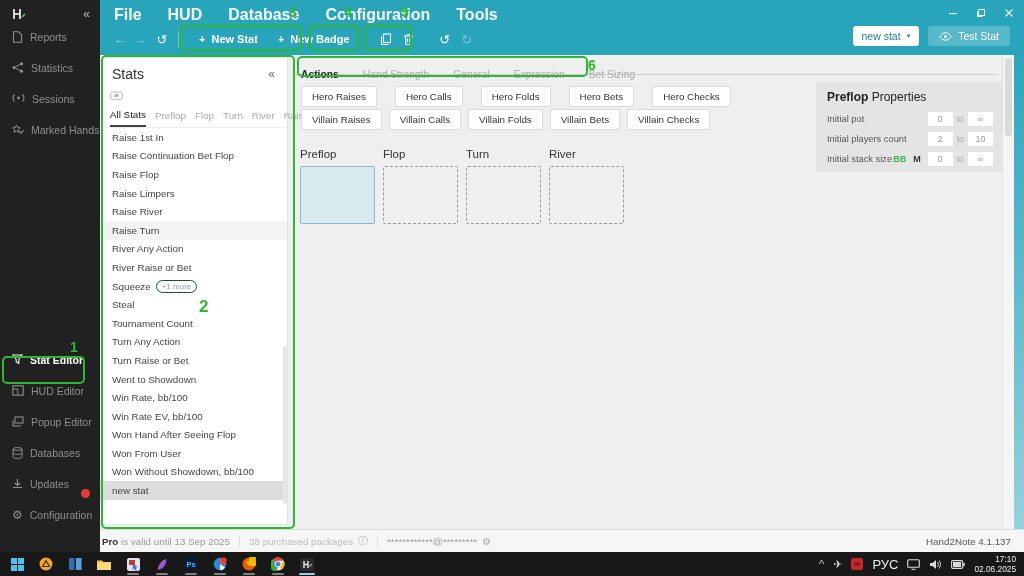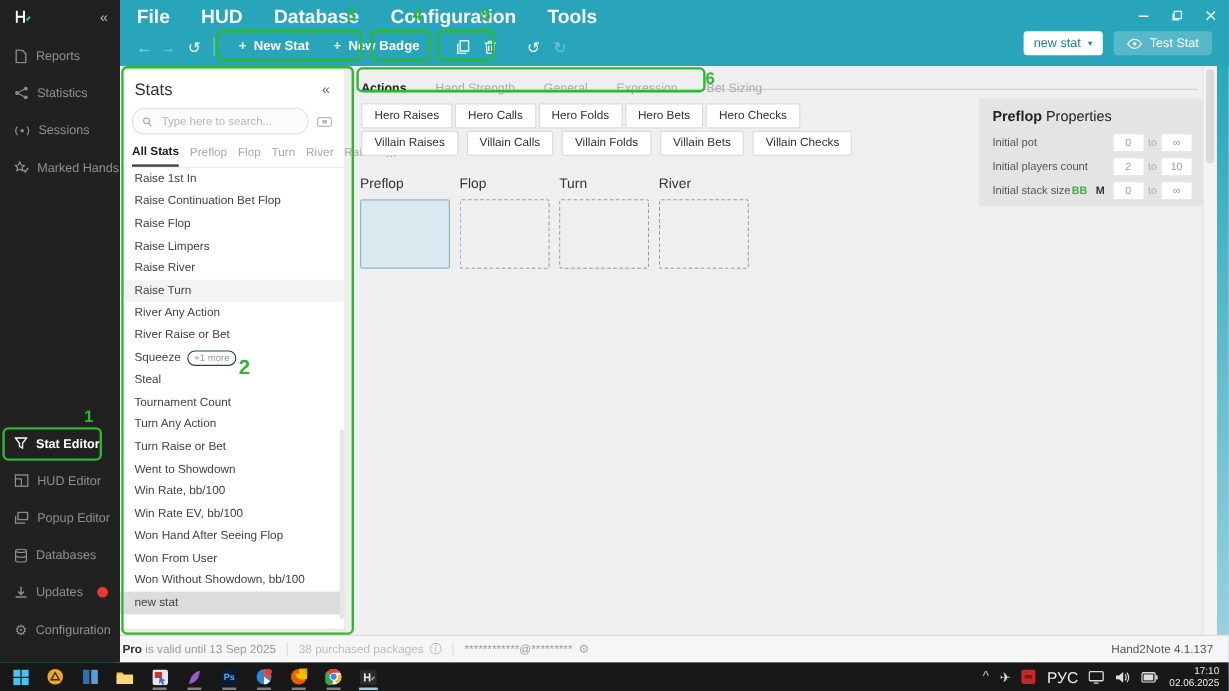--- a/index.html
+++ b/index.html
@@ -3,21 +3,21 @@
 <meta charset="utf-8">
 <style>
   html,body{margin:0;padding:0;}
   body{width:1024px;height:576px;position:relative;overflow:hidden;
        font-family:"Liberation Sans",sans-serif;background:#28a5ba;
        -webkit-font-smoothing:antialiased;}
 
   
   #sidebar{position:absolute;left:0;top:0;width:100px;height:552px;background:#212121;z-index:5;}
   #sidebar .logo-row{display:flex;align-items:center;justify-content:space-between;padding:7px 10px 4px 12px;}
-  .side-item{display:flex;align-items:center;gap:7px;padding:0 0 0 12px;height:31px;
+  .side-item{display:flex;align-items:flex-start;gap:7px;padding:0 0 0 12px;height:31px;
              font-size:10.5px;color:#8f8f8f;cursor:pointer;white-space:nowrap;position:relative;}
   .side-item svg{flex:0 0 auto;}
   .side-item.active{color:#ffffff;font-weight:bold;}
   .side-group-top{margin-top:6px;}
   .side-group-bottom{position:absolute;top:354px;left:0;right:0;}
   .red-dot{width:9px;height:9px;border-radius:50%;background:#e63a35;position:absolute;right:10px;top:11px;}
 
   
   #header{position:absolute;left:100px;top:0;right:0;height:55px;background:#28a5ba;color:#fff;}
   #menubar{display:flex;gap:26px;padding:6px 0 0 14px;font-size:16px;font-weight:bold;color:rgba(255,255,255,.96);}
@@ -51,38 +51,38 @@
   #stats-title{font-size:14px;color:#333;}
   #stats-collapse{color:#666;font-size:12px;cursor:pointer;}
   #search-row{display:flex;align-items:center;gap:7px;padding:4px 10px 5px 10px;}
   #search-box{flex:1;display:flex;align-items:center;gap:6px;height:20px;border:1px solid #e2e2e2;
               border-radius:10px;background:#fbfbfb;padding:0 8px;}
   #search-box input{border:none;outline:none;background:transparent;font-size:9.5px;width:100%;
                     font-family:"Liberation Sans",sans-serif;color:#555;}
   #search-box input::placeholder{color:#b5b5b5;}
   #stats-tabs{display:flex;align-items:center;gap:9px;padding:4px 10px 0 10px;border-bottom:1px solid #f0f0f0;}
   .stat-tab{font-size:9.8px;color:#aaa;padding-bottom:5px;cursor:pointer;white-space:nowrap;}
-  .stat-tab.active{color:#222;font-weight:bold;border-bottom:2px solid #444;}
+  .stat-tab.active{color:#222;font-weight:normal;border-bottom:2px solid #444;}
   #stats-tab-more{margin-left:auto;color:#999;font-size:10px;padding-bottom:4px;cursor:pointer;}
   #stats-list{flex:1;overflow:hidden;position:relative;}
   .stat-row{height:18.6px;display:flex;align-items:center;gap:5px;padding:0 12px;font-size:9.8px;
             color:#444;cursor:pointer;white-space:nowrap;}
   .stat-row.hover{background:#f3f3f3;}
   .stat-row.selected{background:#dcdcdc;}
   .badge{display:inline-flex;align-items:center;border:1px solid #14532d;border-radius:8px;
          background:#fff;color:#9a9a9a;font-size:8px;padding:1px 5px;}
   .badge:empty{display:none;}
   #list-scroll-thumb{position:absolute;right:0;top:218px;width:4px;height:158px;background:#e6e6e6;border-radius:2px;}
 
   
   #editor-tabs{position:absolute;left:199px;top:2px;right:26px;height:17px;display:flex;gap:24px;
                padding-left:6px;border-bottom:1px solid #cfcfcf;align-items:flex-start;}
   .ed-tab{font-size:10.3px;color:#ababab;cursor:pointer;padding-top:12px;white-space:nowrap;}
   .ed-tab.active{color:#222;font-weight:bold;}
-  #hero-row{position:absolute;left:205px;top:31px;display:flex;gap:2px;}
+  #hero-row{position:absolute;left:205px;top:31px;display:flex;gap:18px;}
   #villain-row{position:absolute;left:205px;top:54px;display:flex;gap:7px;}
   .act-btn{background:#fff;border:1px solid #dcdcdc;border-radius:2px;padding:4px 10px;
            font-size:9.8px;color:#333;font-family:"Liberation Sans",sans-serif;cursor:pointer;white-space:nowrap;}
   #streets{position:absolute;left:204px;top:93px;display:flex;gap:8px;}
   .street{width:75px;}
   .street-label{font-size:11.5px;color:#333;margin-bottom:6px;}
   .street-box{height:56px;border:1px dashed #9a9a9a;border-radius:2px;background:transparent;cursor:pointer;}
   .street.filled .street-box{background:#d8e9ef;border:1px solid #8fb8c6;}
 
   
@@ -287,27 +287,20 @@
   <div id="main-scrollbar">
     <div id="main-scroll-thumb"></div>
   </div>
 
   <div id="stats-panel">
     <div id="stats-head">
       <span id="stats-title">Stats</span>
       <span id="stats-collapse">«</span>
     </div>
     <div id="search-row">
-      <div id="search-box">
-        <svg width="9" height="9" viewBox="0 0 9 9">
-            <circle cx="3.6" cy="3.6" r="2.8" fill="none" stroke="#a9a9a9" stroke-width="1.1"></circle>
-            <path d="M5.8 5.8L8.3 8.3" stroke="#a9a9a9" stroke-width="1.1"></path>
-          </svg>
-        <input type="text" value="" placeholder="Type here to search..." style="">
-      </div>
       <svg width="13" height="10" viewBox="0 0 13 10">
           <rect x=".7" y="2" width="11.6" height="7.3" rx="1.5" fill="none" stroke="#b8b8b8" stroke-width="1"></rect>
           <rect x="4.5" y="4" width="4" height="3" rx=".6" fill="#b8b8b8"></rect>
         </svg>
     </div>
     <div id="stats-tabs">
       <span style="display:contents;">
         <span class="stat-tab active">All Stats</span><span class="stat-tab">Preflop</span><span class="stat-tab">Flop</span><span class="stat-tab">Turn</span><span class="stat-tab">River</span><span class="stat-tab">Raise</span>
       </span>
       <span id="stats-tab-more">…</span>

